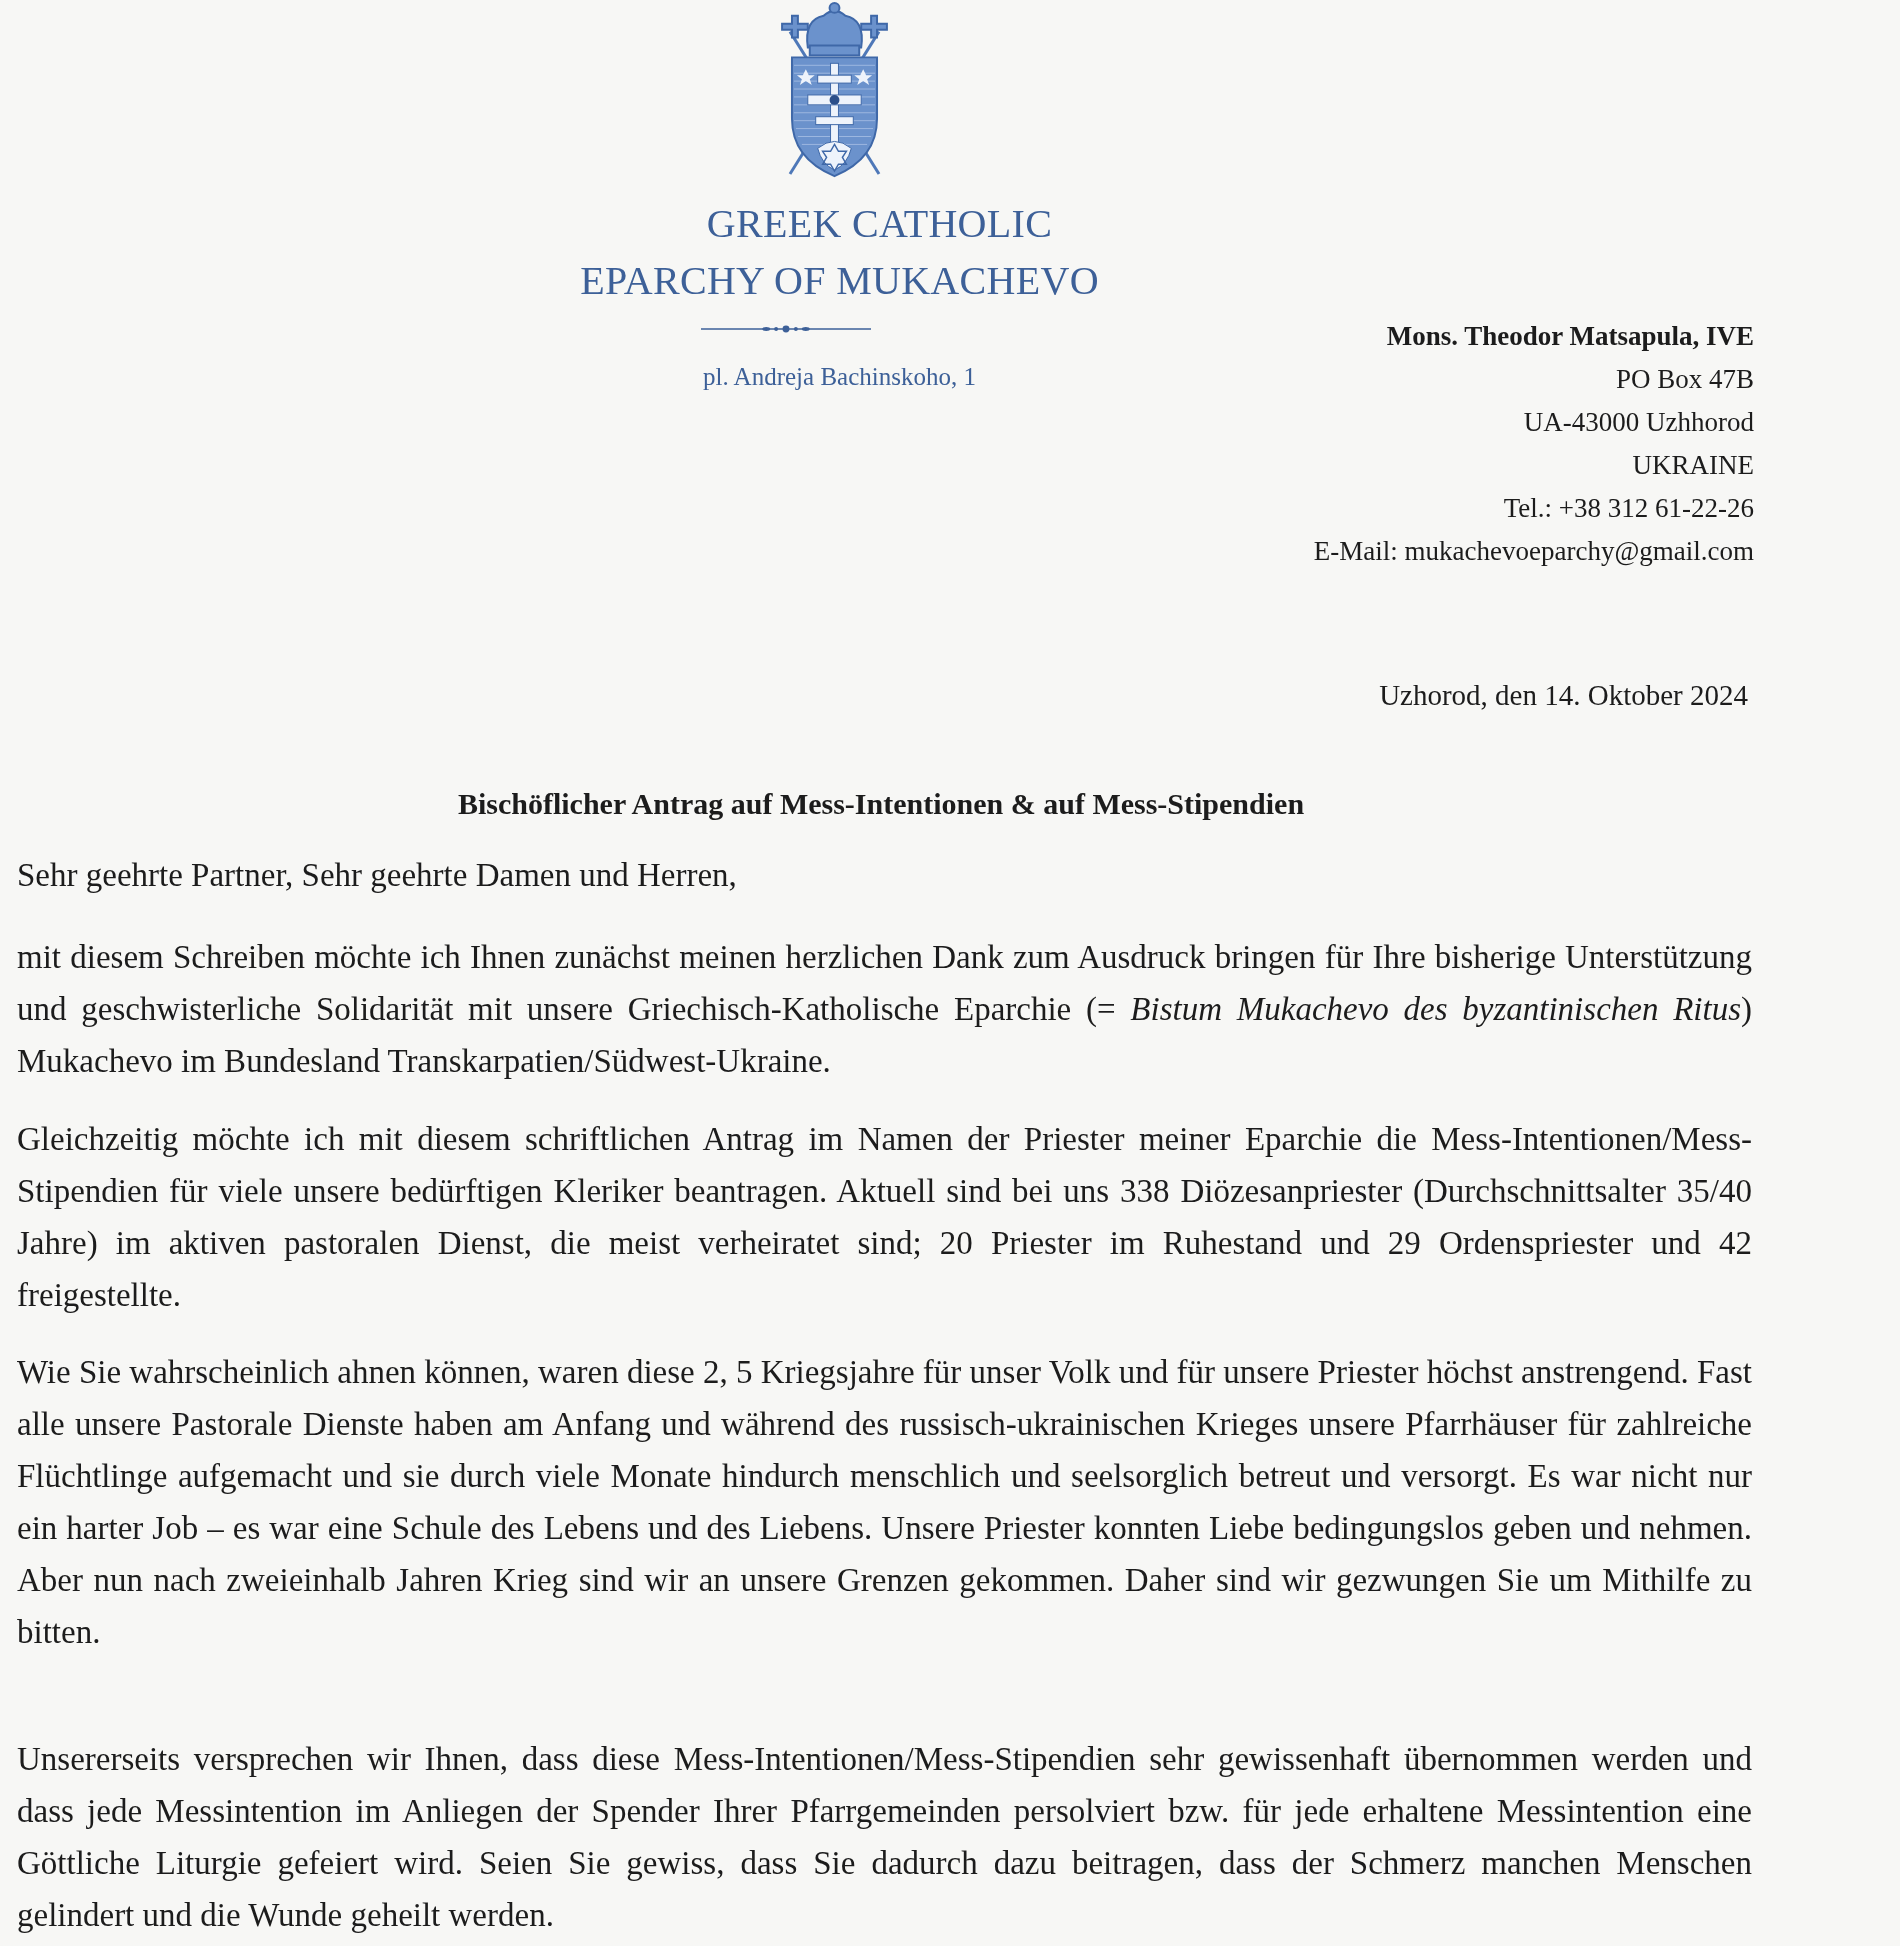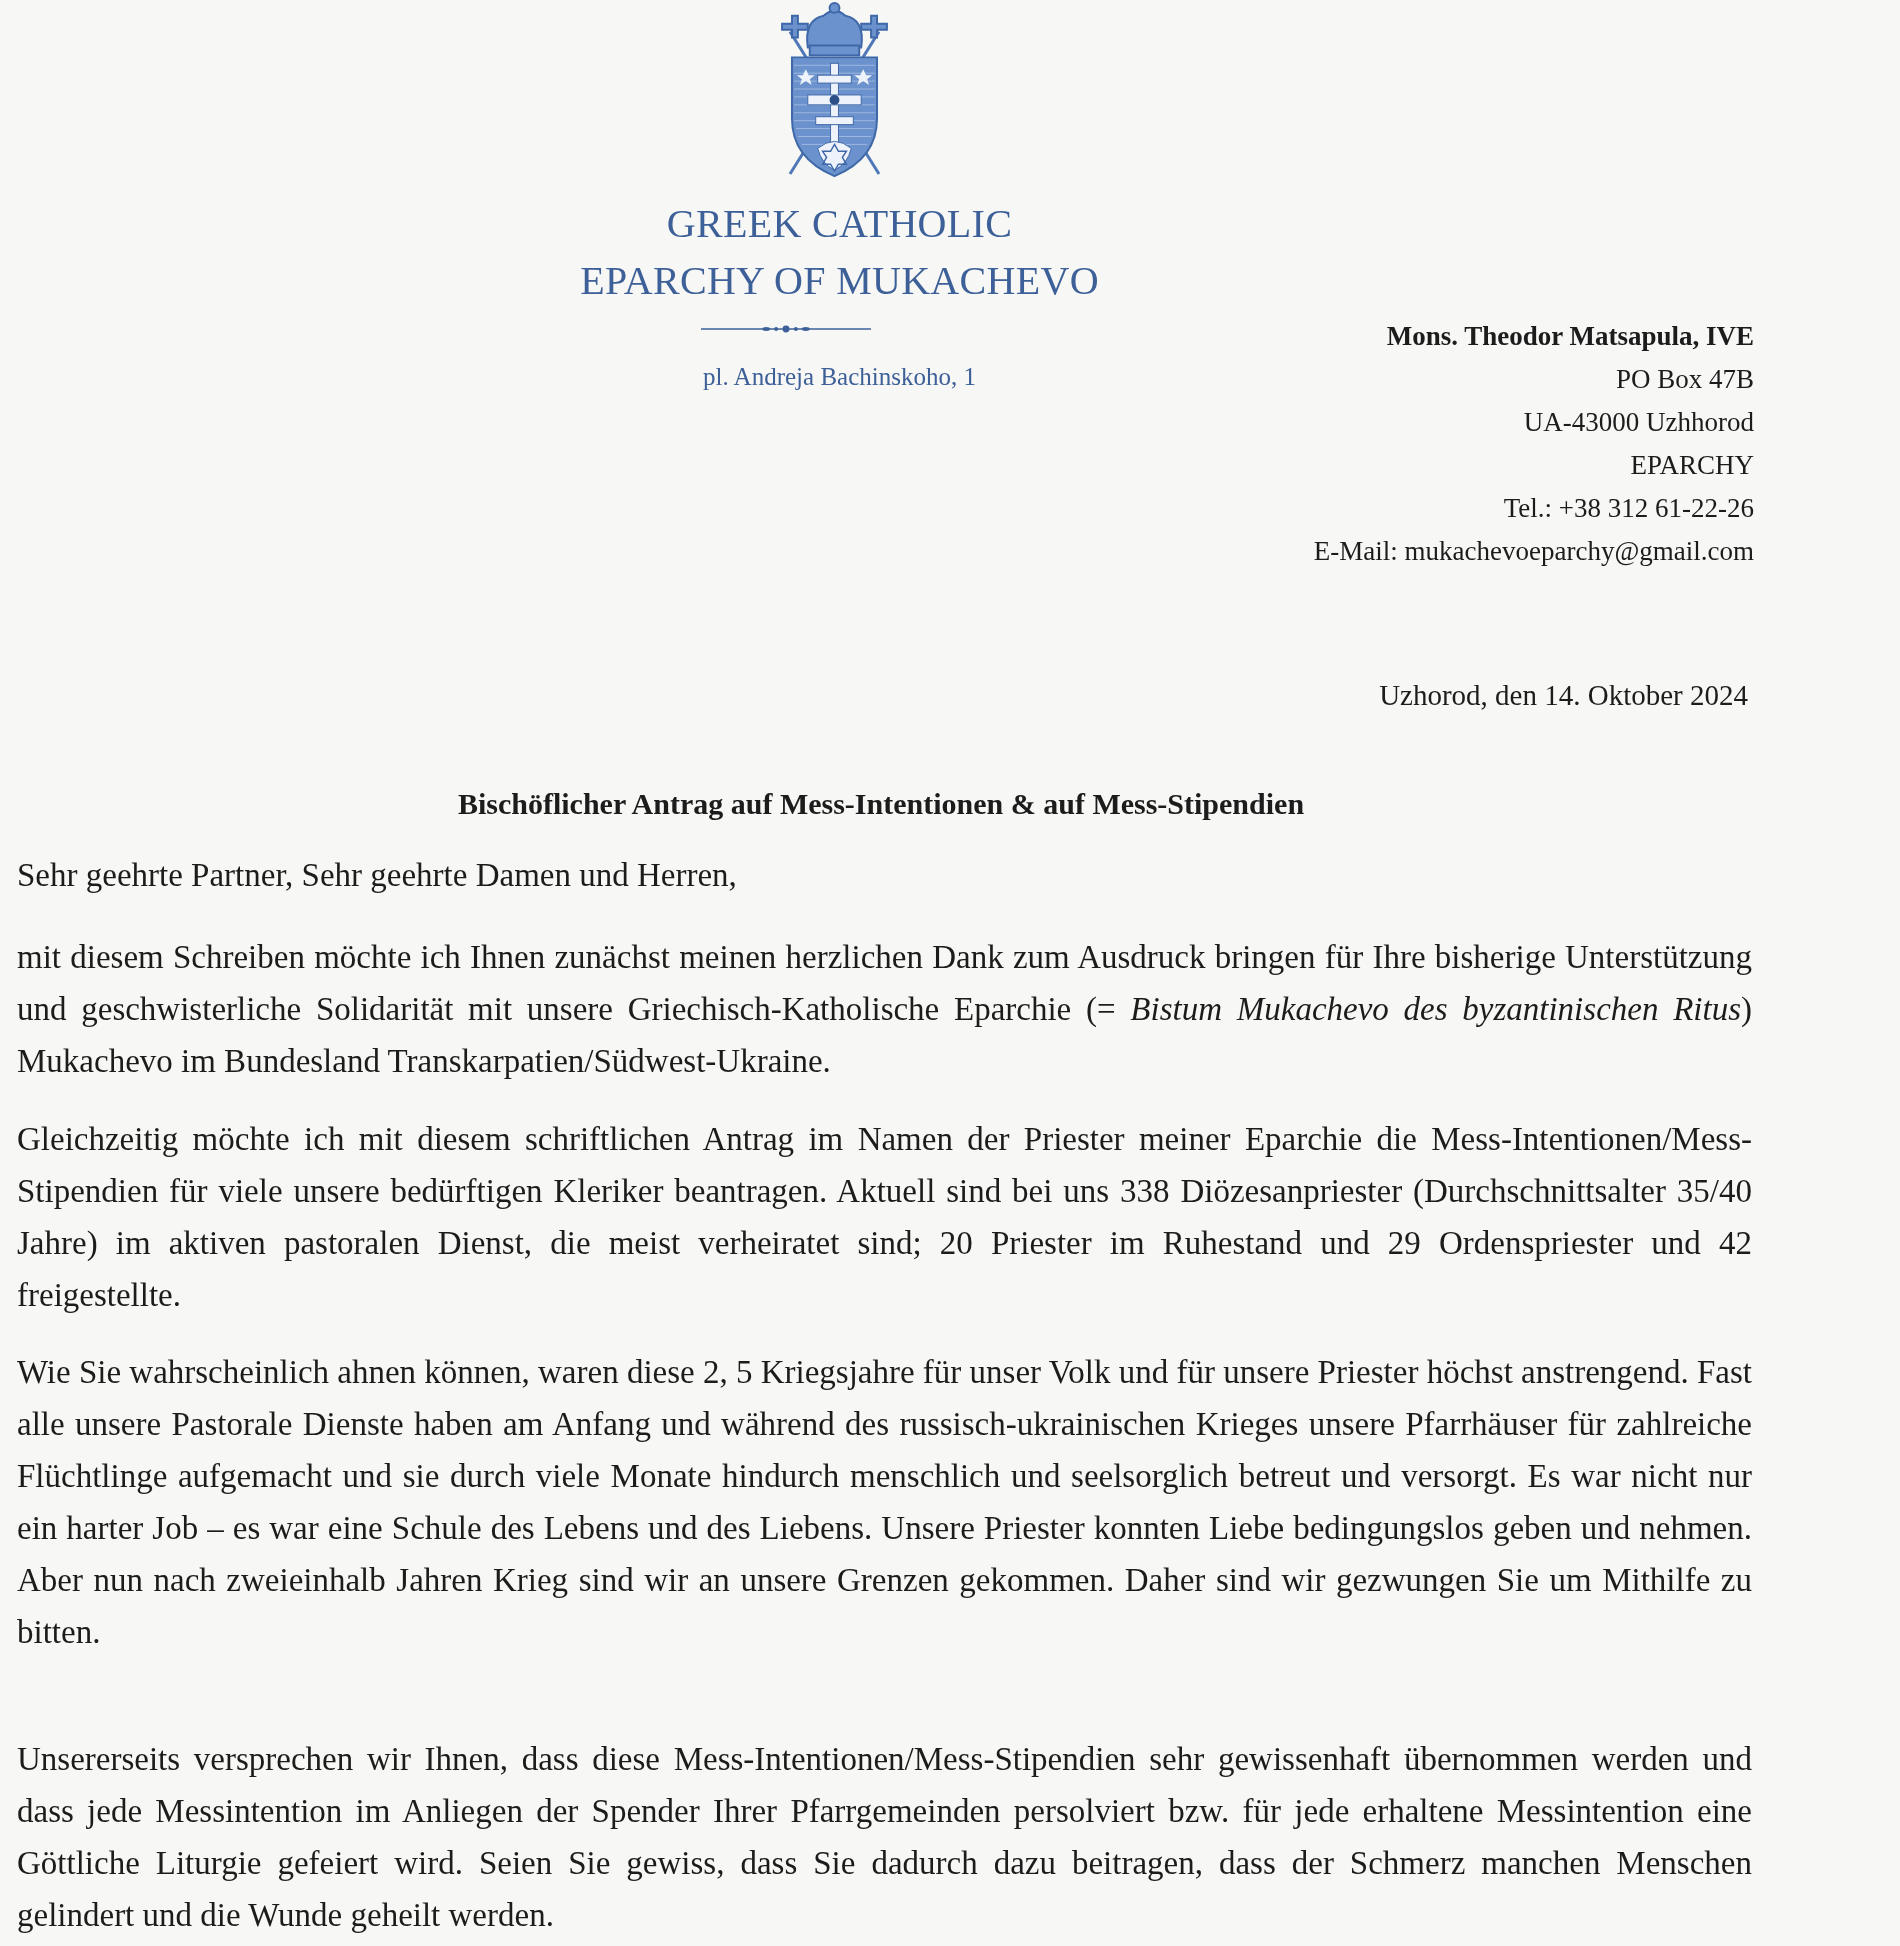--- a/index.html
+++ b/index.html
@@ -11,21 +11,21 @@
     color: #1c1c1c;
   }
   .page { position: absolute; inset: 0; }
 
   
   .coat { position: absolute; left: 768px; top: 0px; width: 133px; height: 182px; }
   .org {
     position: absolute; left: 0; width: 1679px; text-align: center;
     color: #3d6098; font-size: 40px; letter-spacing: 0.3px; line-height: 1;
   }
-  .org.l1 { top: 204px; }
+  .org.l1 { top: 204px; padding-left: 40px; }
   .org.l2 { top: 261px; }
   .ornament { position: absolute; left: 701px; top: 324px; width: 170px; height: 10px; }
   .org-addr {
     position: absolute; left: 0; width: 1679px; text-align: center;
     color: #3d6098; font-size: 25px; line-height: 1;
   }
   .org-addr.a1 { top: 364px; }
   .org-addr.a2 { top: 388px; }
 
   
@@ -124,21 +124,21 @@
     <ellipse cx="66" cy="5" rx="4" ry="2" fill="#3d6098"></ellipse>
     <ellipse cx="106" cy="5" rx="4" ry="2" fill="#3d6098"></ellipse>
   </svg>
 
   <div class="org-addr a1">pl. Andreja Bachinskoho, 1</div>
 
   <div class="sender">
     <div class="name">Mons. Theodor Matsapula, IVE</div>
     <div>PO Box 47B</div>
     <div>UA-43000 Uzhhorod</div>
-    <div>EPARCHY</div>
+    <div>UKRAINE</div>
     <div>Tel.: +38 312 61-22-26</div>
     <div>E-Mail: mukachevoeparchy@gmail.com</div>
   </div>
 
   <div class="date">Uzhorod, den 14. Oktober 2024</div>
 
   <div class="subject">Bischöflicher Antrag auf Mess-Intentionen &amp; auf Mess-Stipendien</div>
 
   <div class="greeting">Sehr geehrte Partner, Sehr geehrte Damen und Herren,</div>
 

